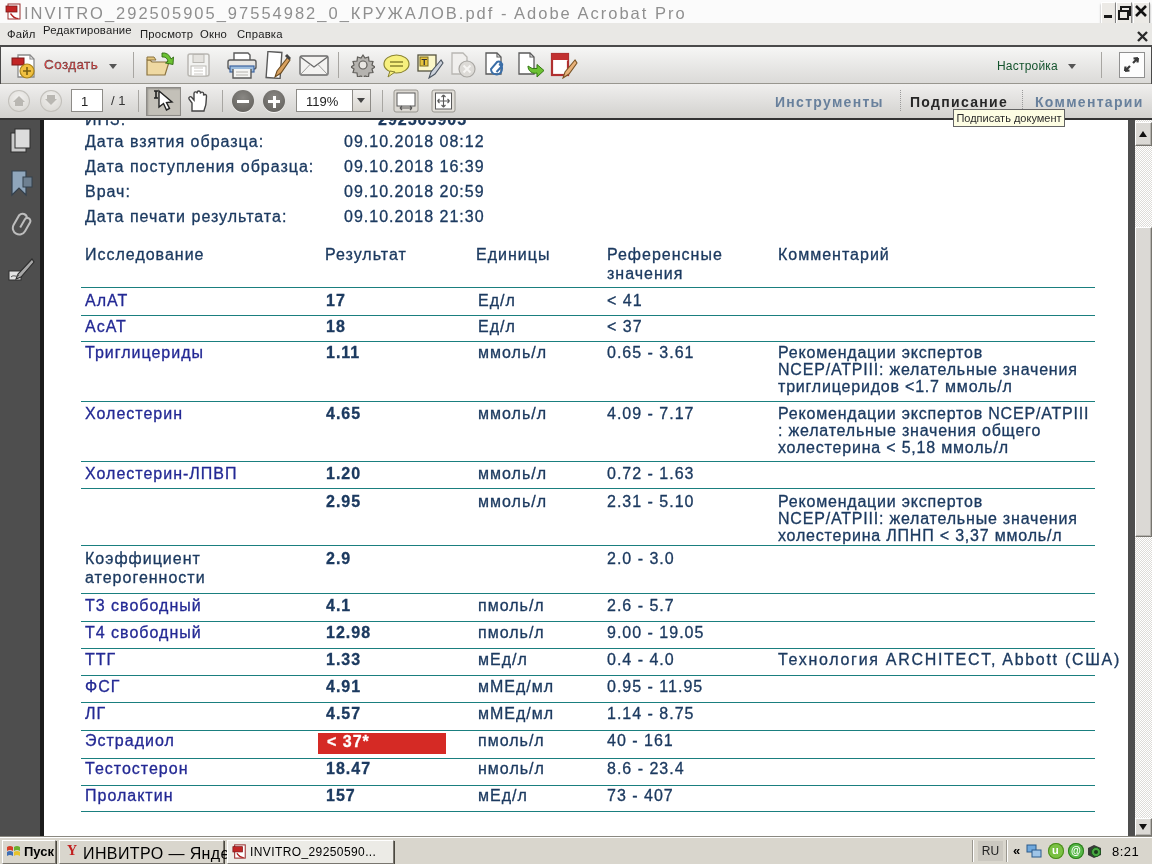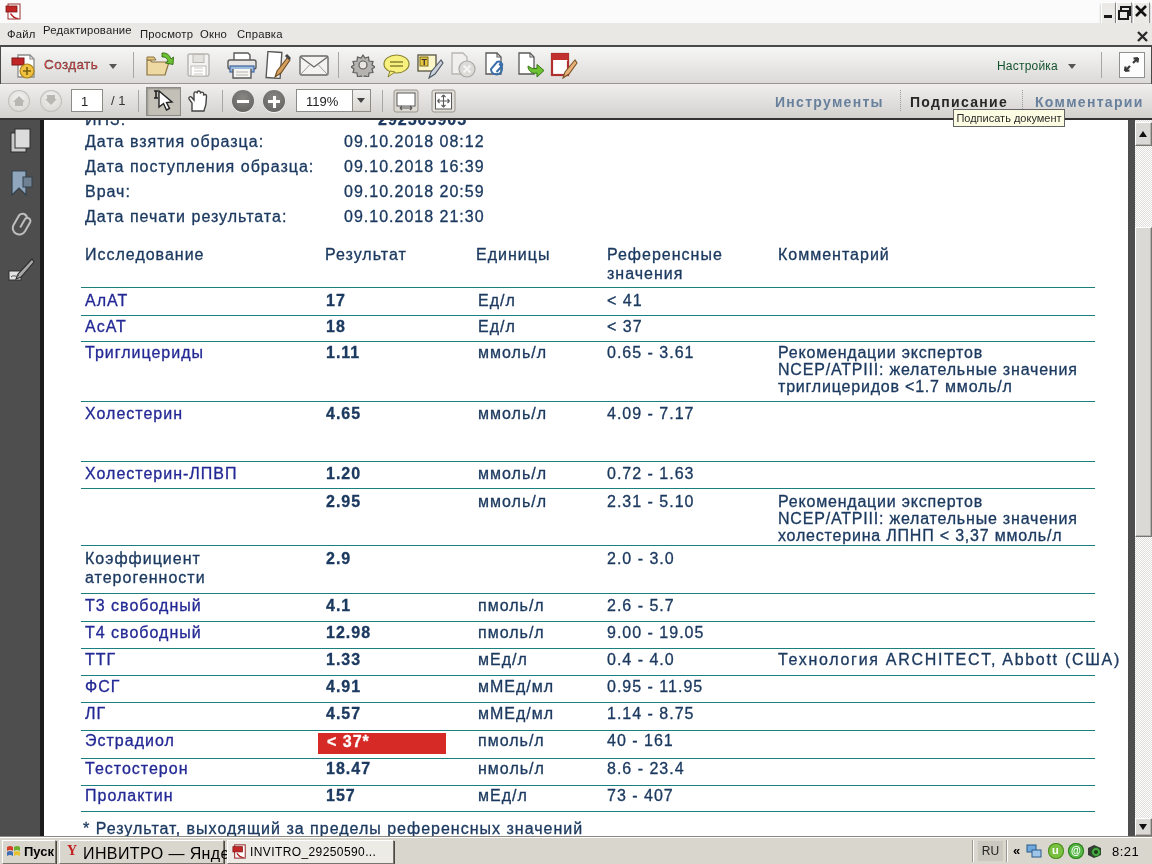--- a/index.html
+++ b/index.html
@@ -20,20 +20,21 @@
 .tskbtn{position:absolute;top:840px;height:22px;background:#d9d6cd;border-top:1px solid #fff;border-left:1px solid #fff;border-right:1px solid #79766f;border-bottom:1px solid #79766f;box-shadow:1px 1px 0 #4a4840;font-size:12px;color:#000;overflow:hidden}
 </style></head><body>
 <div id="root">
 
 <div class="a" style="left:0;top:0;width:1152px;height:23px;background:#fbfbfb"></div>
 <svg class="a" style="left:5px;top:3px" width="17" height="17" viewBox="0 0 17 17">
 <rect x="3" y="1" width="12" height="15" fill="#fff" stroke="#9a3030" stroke-width="1"></rect>
 <rect x="1" y="3" width="11" height="6" fill="#c22525" stroke="#7a1818" stroke-width="0.8"></rect>
 <path d="M6 10 c2 3 5 5 8 5 l-1.5 1 c-3 0 -5.5 -2 -7.5 -5 Z" fill="#b02020"></path>
 </svg>
+<div class="a nw" style="left:24px;top:4px;font-size:16.5px;letter-spacing:2px;color:#8f8f8f">INVITRO_292505905_97554982_0_КРУЖАЛОВ.pdf - Adobe Acrobat Pro</div>
 
 <div class="a" style="left:1101px;top:2px;width:13px;height:20px;background:#eceae6;border:1px solid #fff;border-right-color:#8a8a8a;border-bottom-color:#7a7a7a;box-shadow:0 2px 2px rgba(90,90,90,0.55)"></div>
 <div class="a" style="left:1104px;top:15px;width:8px;height:3px;background:#1a1a1a"></div>
 <div class="a" style="left:1116px;top:2px;width:14px;height:20px;background:#eceae6;border:1px solid #fff;border-right-color:#8a8a8a;border-bottom-color:#7a7a7a;box-shadow:0 2px 2px rgba(90,90,90,0.55)"></div>
 <div class="a" style="left:1120px;top:6px;width:7px;height:6px;border:2px solid #1a1a1a"></div>
 <div class="a" style="left:1118px;top:10px;width:7px;height:6px;border:2px solid #1a1a1a;background:#eceae6"></div>
 <div class="a" style="left:1133px;top:2px;width:15px;height:20px;background:#eceae6;border:1px solid #fff;border-right-color:#8a8a8a;border-bottom-color:#7a7a7a;box-shadow:0 2px 2px rgba(90,90,90,0.55)"></div>
 <svg class="a" style="left:1135px;top:5px" width="12" height="12" viewBox="0 0 12 12">
       <path d="M1 1 L11 11 M11 1 L1 11" stroke="#111" stroke-width="2.6"></path>
     </svg>
@@ -267,20 +268,21 @@
 <div class="dt nm" style="left:85px;top:344px">Триглицериды</div>
 <div class="dt bb" style="left:326px;top:344px">1.11</div>
 <div class="dt" style="left:478px;top:344px">ммоль/л</div>
 <div class="dt" style="left:607px;top:344px">0.65 - 3.61</div>
 <div class="cm" style="left:778px;top:344px">Рекомендации экспертов<br>NCEP/ATPIII: желательные значения<br>триглицеридов &lt;1.7 ммоль/л</div>
 <div class="ln" style="top:401px"></div>
 <div class="dt nm" style="left:85px;top:405px">Холестерин</div>
 <div class="dt bb" style="left:326px;top:405px">4.65</div>
 <div class="dt" style="left:478px;top:405px">ммоль/л</div>
 <div class="dt" style="left:607px;top:405px">4.09 - 7.17</div>
+<div class="cm" style="left:778px;top:405px">Рекомендации экспертов NCEP/ATPIII<br>: желательные значения общего<br>холестерина &lt; 5,18 ммоль/л</div>
 <div class="ln" style="top:461px"></div>
 <div class="dt nm" style="left:85px;top:465px">Холестерин-ЛПВП</div>
 <div class="dt bb" style="left:326px;top:465px">1.20</div>
 <div class="dt" style="left:478px;top:465px">ммоль/л</div>
 <div class="dt" style="left:607px;top:465px">0.72 - 1.63</div>
 <div class="ln" style="top:488px"></div>
 <div class="dt bb" style="left:326px;top:493px">2.95</div>
 <div class="dt" style="left:478px;top:493px">ммоль/л</div>
 <div class="dt" style="left:607px;top:493px">2.31 - 5.10</div>
 <div class="cm" style="left:778px;top:493px">Рекомендации экспертов<br>NCEP/ATPIII: желательные значения<br>холестерина ЛПНП &lt; 3,37 ммоль/л</div>
@@ -324,21 +326,20 @@
 <div class="dt nm" style="left:85px;top:760px">Тестостерон</div>
 <div class="dt bb" style="left:326px;top:760px">18.47</div>
 <div class="dt" style="left:478px;top:760px">нмоль/л</div>
 <div class="dt" style="left:607px;top:760px">8.6 - 23.4</div>
 <div class="ln" style="top:785px"></div>
 <div class="dt nm" style="left:85px;top:787px">Пролактин</div>
 <div class="dt bb" style="left:326px;top:787px">157</div>
 <div class="dt" style="left:478px;top:787px">мЕд/л</div>
 <div class="dt" style="left:607px;top:787px">73 - 407</div>
 <div class="ln" style="top:811px"></div>
-<div class="dt" style="left:83px;top:820px">* Результат, выходящий за пределы референсных значений</div>
 </div>
 </div>
 <div id="scrollbar">
 <div class="a" style="left:1135px;top:120px;width:17px;height:716px;background:repeating-conic-gradient(#ffffff 0% 25%,#dedcd8 0% 50%) 0 0/2px 2px"></div>
 <div class="a" style="left:1135px;top:122px;width:17px;height:24px;background:#dbd9d5;border:1px solid #fff;border-right-color:#77756f;border-bottom-color:#77756f;box-sizing:border-box;box-shadow:inset -1px -1px 0 #b5b3ae"></div>
 <div class="a" style="left:1139px;top:131px;width:0;height:0;border-left:4.5px solid transparent;border-right:4.5px solid transparent;border-bottom:6px solid #111"></div>
 <div class="a" style="left:1135px;top:227px;width:17px;height:310px;background:#dbd9d5;border:1px solid #fff;border-right-color:#77756f;border-bottom-color:#77756f;box-sizing:border-box;box-shadow:inset -1px -1px 0 #b5b3ae"></div>
 <div class="a" style="left:1135px;top:818px;width:17px;height:18px;background:#dbd9d5;border:1px solid #fff;border-right-color:#77756f;border-bottom-color:#77756f;box-sizing:border-box;box-shadow:inset -1px -1px 0 #b5b3ae"></div>
 <div class="a" style="left:1139px;top:824px;width:0;height:0;border-left:4.5px solid transparent;border-right:4.5px solid transparent;border-top:6px solid #111"></div>
 </div>

